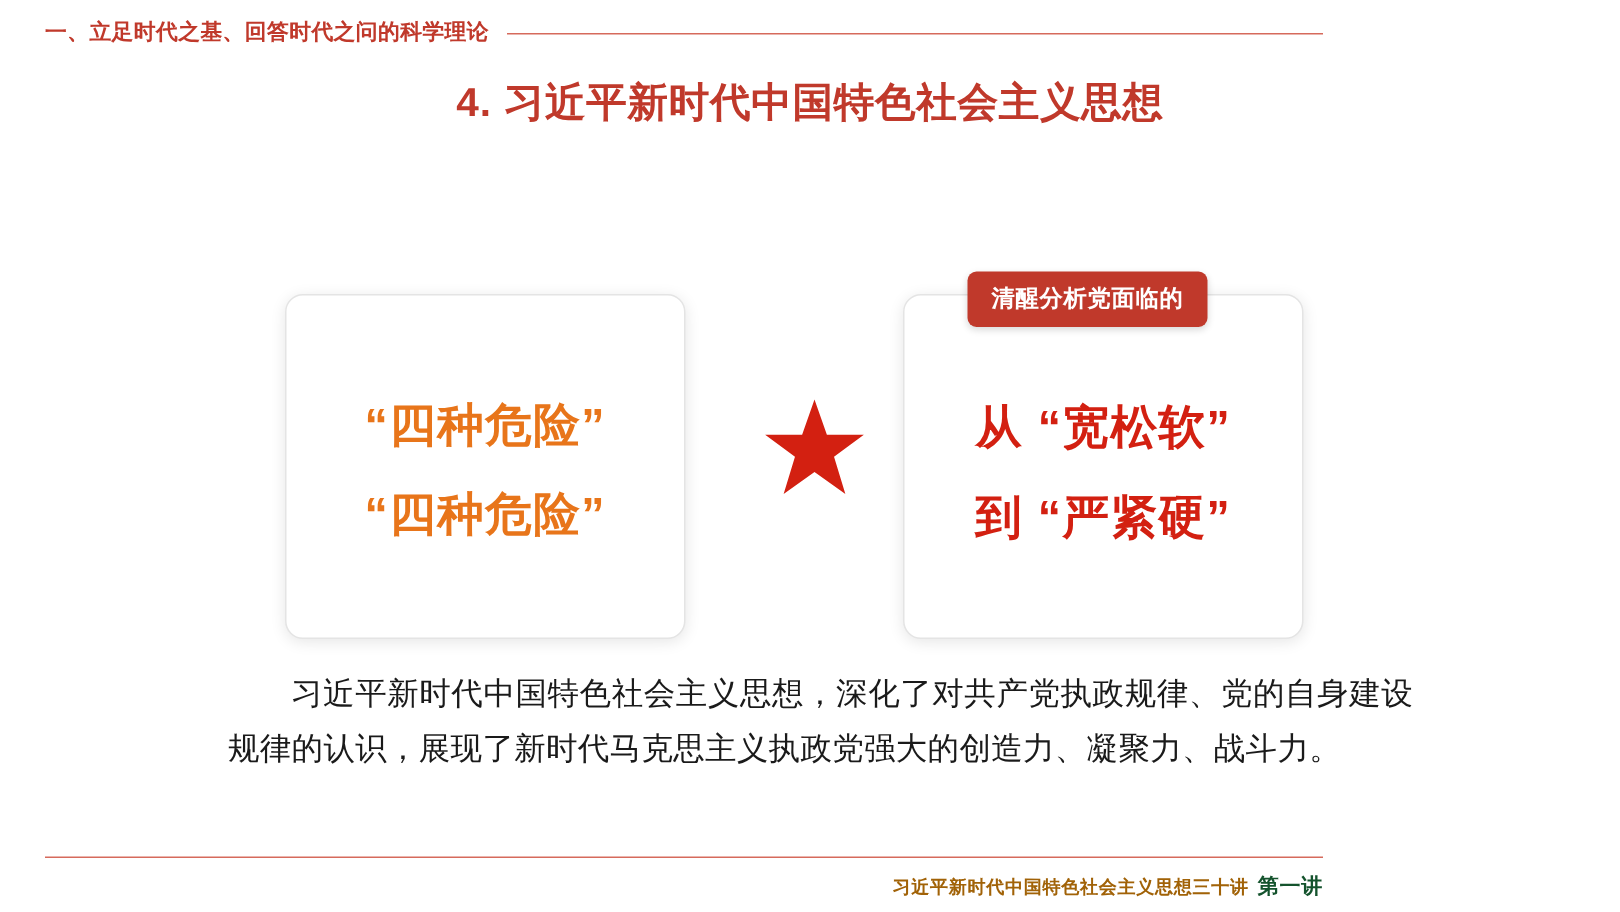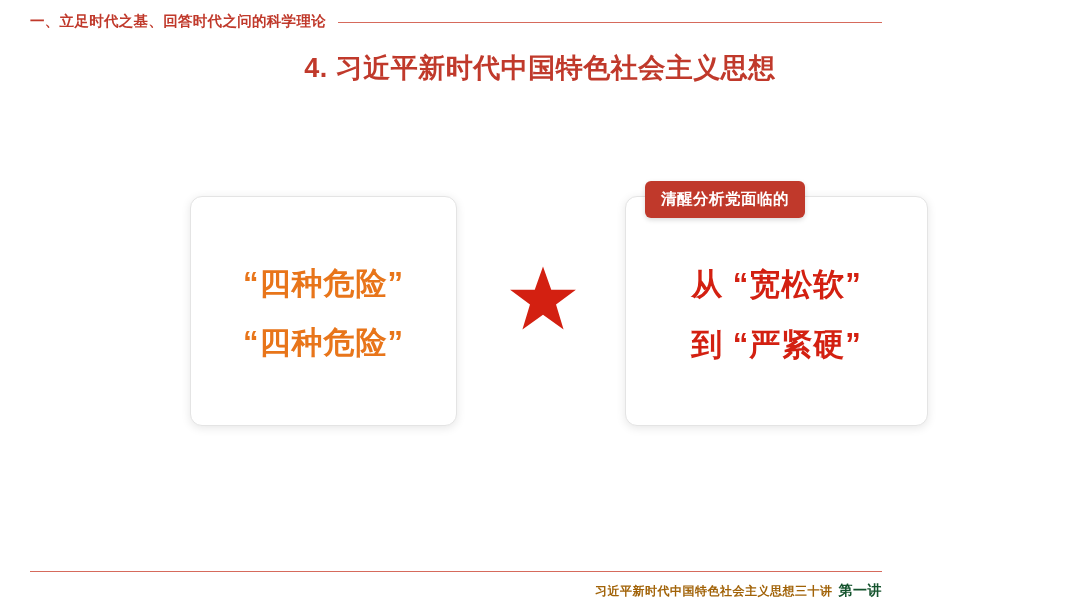--- a/index.html
+++ b/index.html
@@ -78,25 +78,24 @@
     border-radius: 12px;
     box-shadow: 0 2px 10px rgba(0,0,0,0.10);
   }
   .card-left {
     left: 190px;
     top: 196px;
     width: 265px;
     height: 228px;
   }
   .card-right {
-    left: 625px;
+    left: 602px;
     top: 196px;
     width: 265px;
     height: 228px;
-    padding-left: 36px;
   }
 
   .tag {
     position: absolute;
     background: #c0392b;
     color: #ffffff;
     font-size: 15.5px;
     font-weight: bold;
     border-radius: 6px;
     padding: 8px 16px;
@@ -222,20 +221,21 @@
   </div>
 
   <div class="card card-right">
     <div class="card-body">
       <div class="card-phrase-red">从 “宽松软”</div>
       <div class="card-phrase-red">到 “严紧硬”</div>
     </div>
   </div>
   <div class="tag tag-right">清醒分析党面临的</div>
 
+  <div class="paragraph">习近平新时代中国特色社会主义思想，深化了对共产党执政规律、党的自身建设规律的认识，展现了新时代马克思主义执政党强大的创造力、凝聚力、战斗力。</div>
 
   <div class="footer-rule"></div>
   <div class="footer">
     <span class="footer-main">习近平新时代中国特色社会主义思想三十讲</span>
     <span class="footer-accent">第一讲</span>
   </div>
 
 </div>
 
 </body></html>

